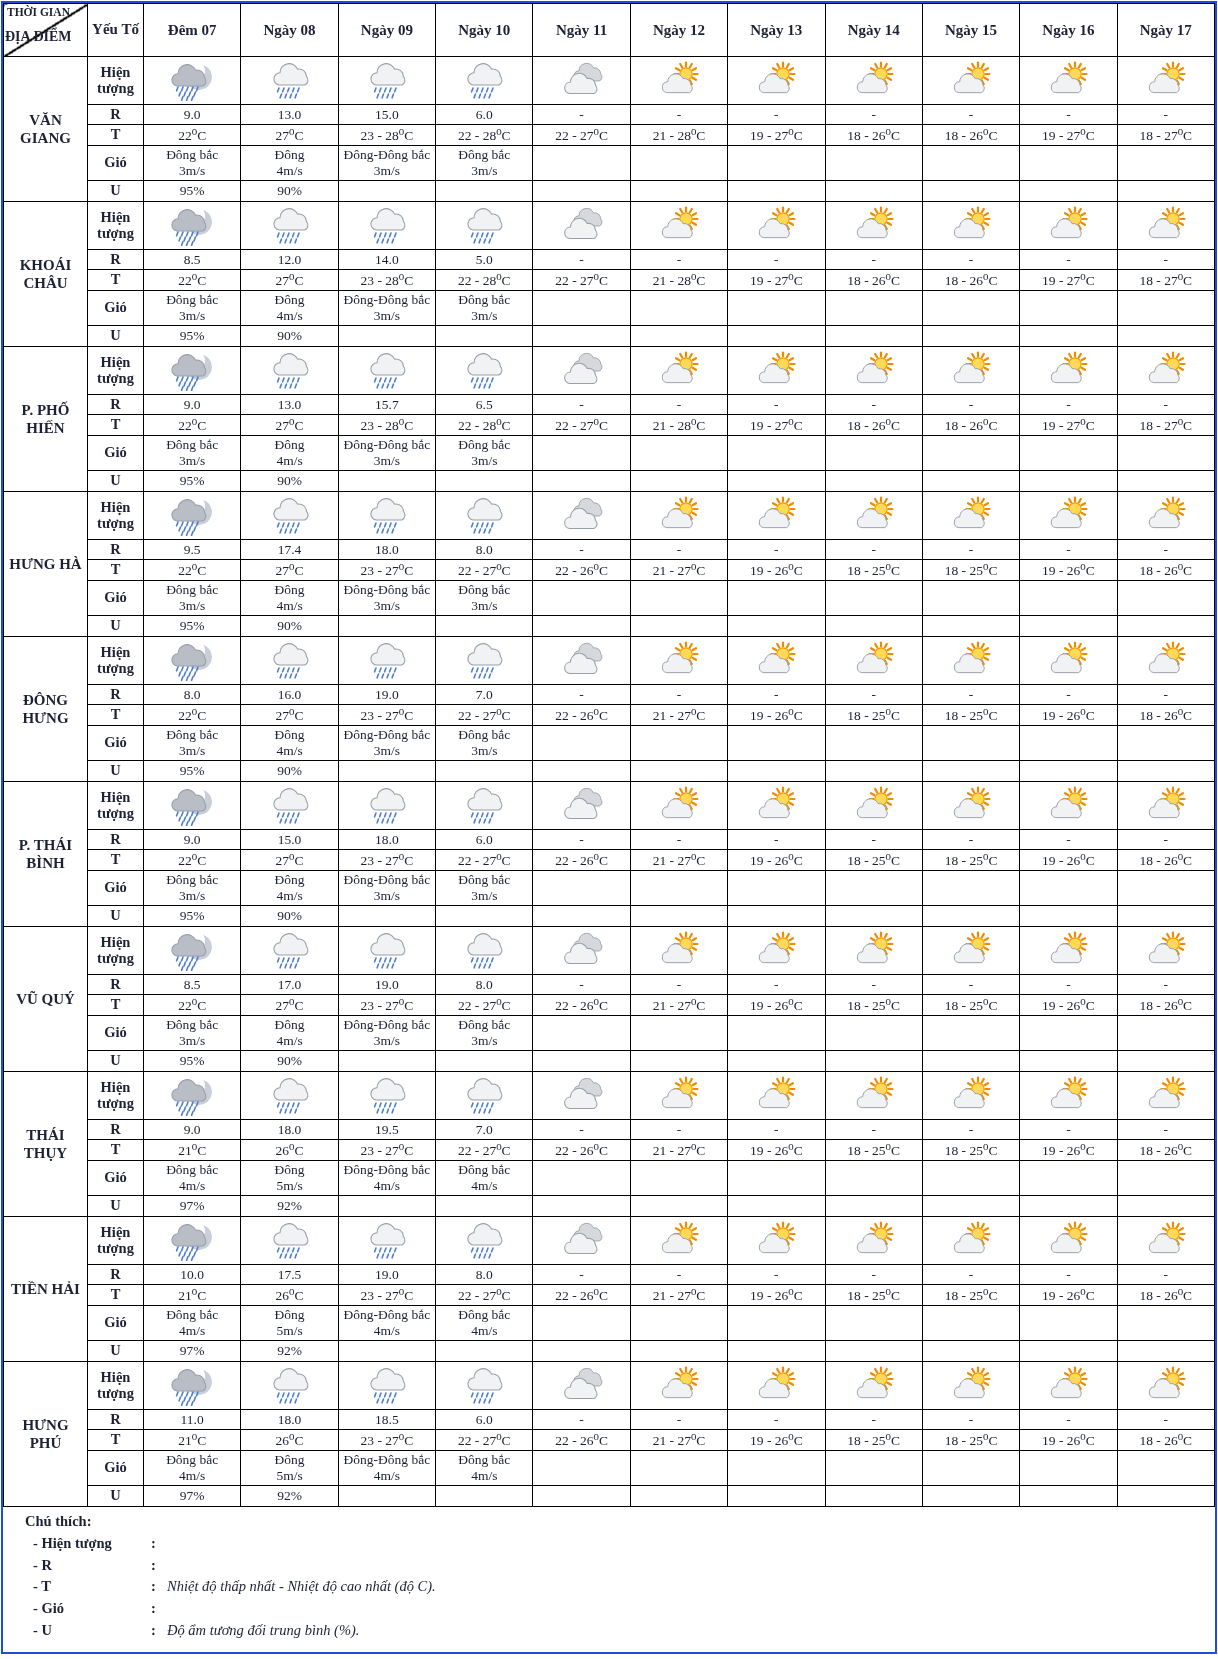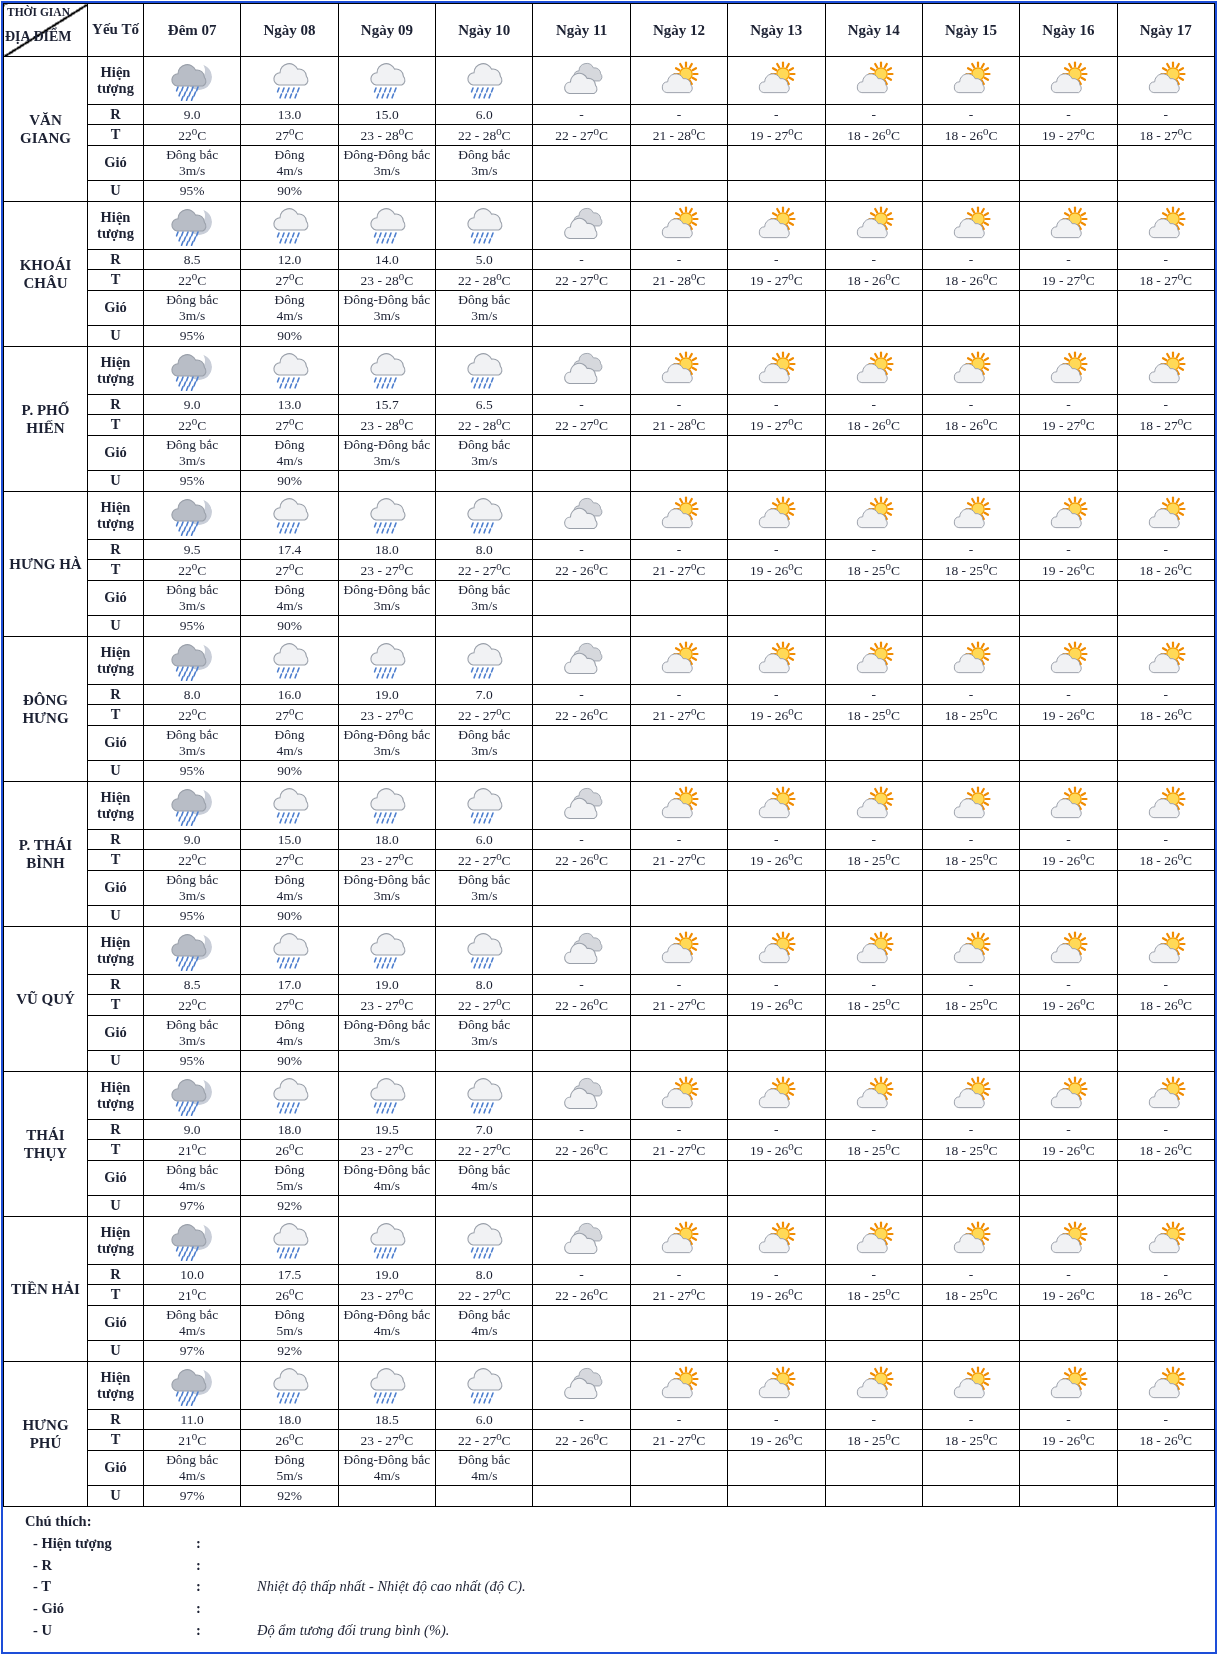--- a/index.html
+++ b/index.html
@@ -15,21 +15,21 @@
   td.c-r{height:19px;font-size:13.5px;}
   td.c-t{height:20px;font-size:13.5px;}
   td.c-w{height:34px;font-size:13.5px;white-space:pre-line;line-height:1.15;}
   td.c-u{height:20px;font-size:13.5px;}
   th.corner{position:relative;padding:0;background:
     linear-gradient(to bottom right, transparent 48.8%, #000 48.8%, #000 51.2%, transparent 51.2%);}
   .corner-top{position:absolute;top:2px;left:3px;font-size:11.5px;font-weight:bold;white-space:nowrap;}
   .corner-bottom{position:absolute;top:25px;left:1px;font-size:14px;font-weight:bold;white-space:nowrap;}
   .legend{padding:4px 10px 10px 22px;font-size:14.5px;line-height:1.5;}
   .legend-title{font-weight:bold;}
-  .legend-item{display:grid;grid-template-columns:118px 16px auto;padding-left:8px;gap:45px;}
+  .legend-item{display:grid;grid-template-columns:118px 16px auto;padding-left:8px;}
   .legend-label{font-weight:bold;}
   .legend-colon{font-weight:bold;}
   .legend-desc{font-style:italic;}
   svg.wicon{display:block;margin:0 auto;}
 </style>
 </head>
 <body>
 
 <div class="frame">
   <table id="weather-table">

